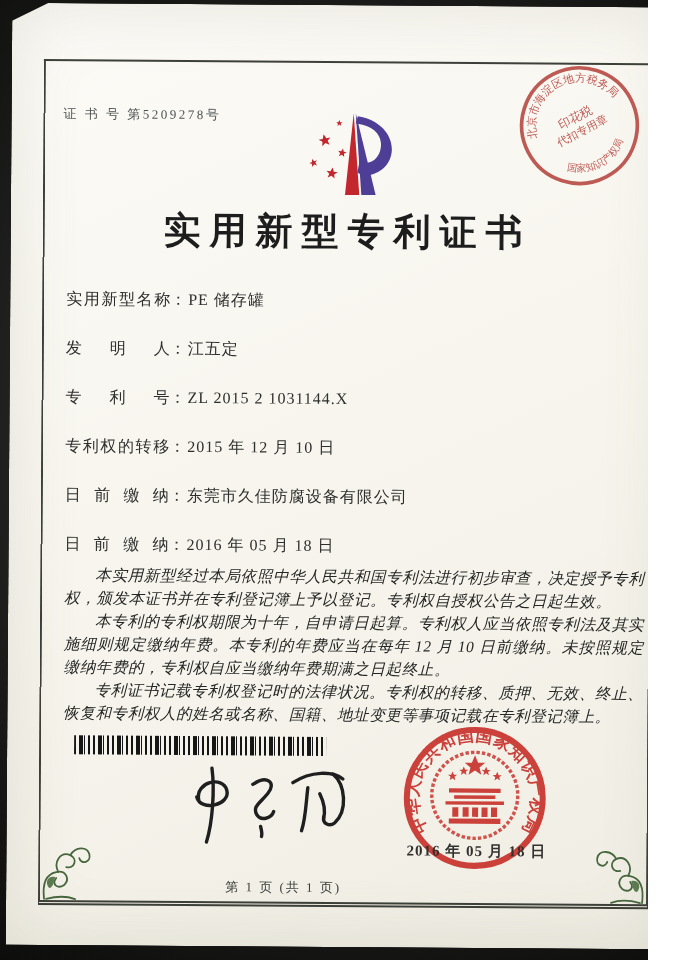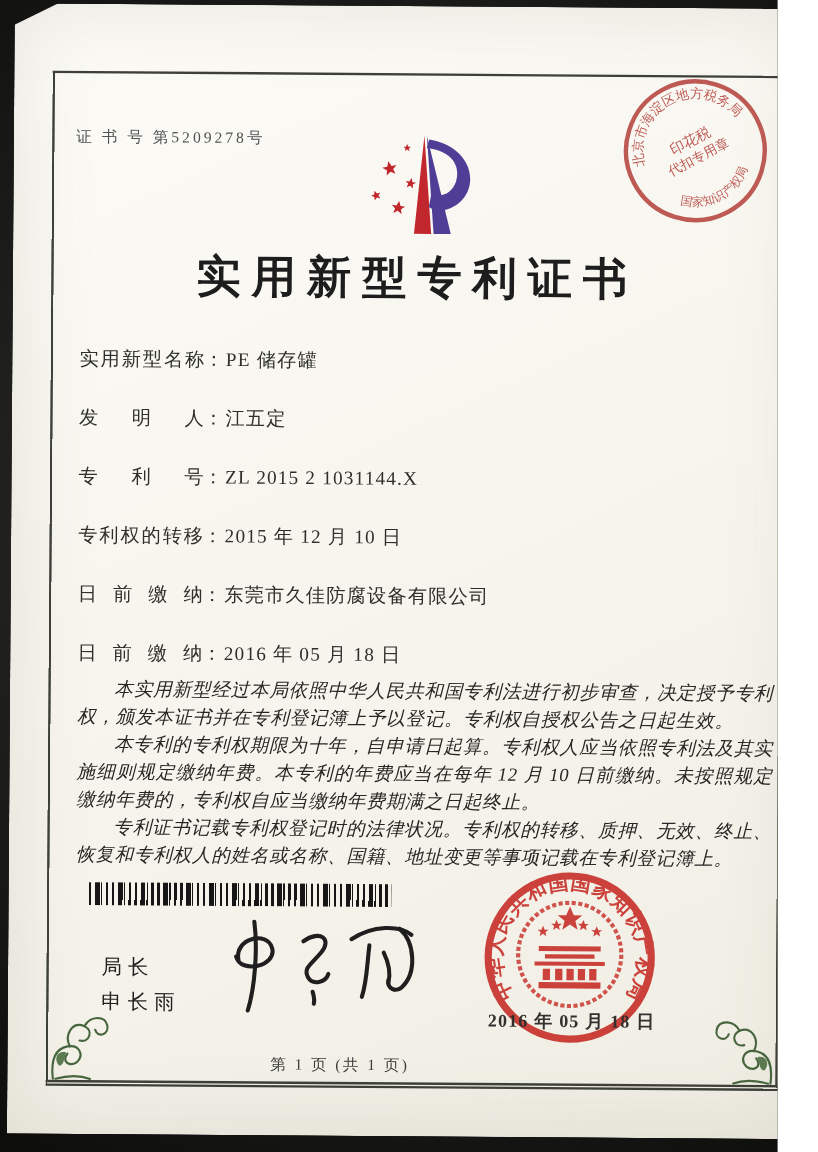--- a/index.html
+++ b/index.html
@@ -93,24 +93,20 @@
       </div>
 
       <div class="body-text">
         <p>本实用新型经过本局依照中华人民共和国专利法进行初步审查，决定授予专利权，颁发本证书并在专利登记簿上予以登记。专利权自授权公告之日起生效。</p>
         <p>本专利的专利权期限为十年，自申请日起算。专利权人应当依照专利法及其实施细则规定缴纳年费。本专利的年费应当在每年 12 月 10 日前缴纳。未按照规定缴纳年费的，专利权自应当缴纳年费期满之日起终止。</p>
         <p>专利证书记载专利权登记时的法律状况。专利权的转移、质押、无效、终止、恢复和专利权人的姓名或名称、国籍、地址变更等事项记载在专利登记簿上。</p>
       </div>
 
       <div class="barcode"></div>
 
-      <div class="director">
-        <div>局长</div>
-        <div>申长雨</div>
-      </div>
 
       <svg class="signature" viewBox="0 0 180 100">
         <g fill="none" stroke="#1f1f1f" stroke-width="3.4" stroke-linecap="round">
           <path d="M18,40 C14,22 42,15 46,30 C50,45 20,52 16,37"></path>
           <path d="M31,8 C34,30 32,62 26,82"></path>
           <path d="M72,24 C86,14 96,22 87,33 C78,44 72,46 76,54 C80,61 91,58 93,51"></path>
           <path d="M80,66 C81,70 82,73 81,76"></path>
           <path d="M112,22 C130,10 152,10 162,18"></path>
           <path d="M152,13 C165,24 167,50 154,62 C149,66 142,63 143,56"></path>
           <path d="M127,27 C125,45 125,58 121,70"></path>

